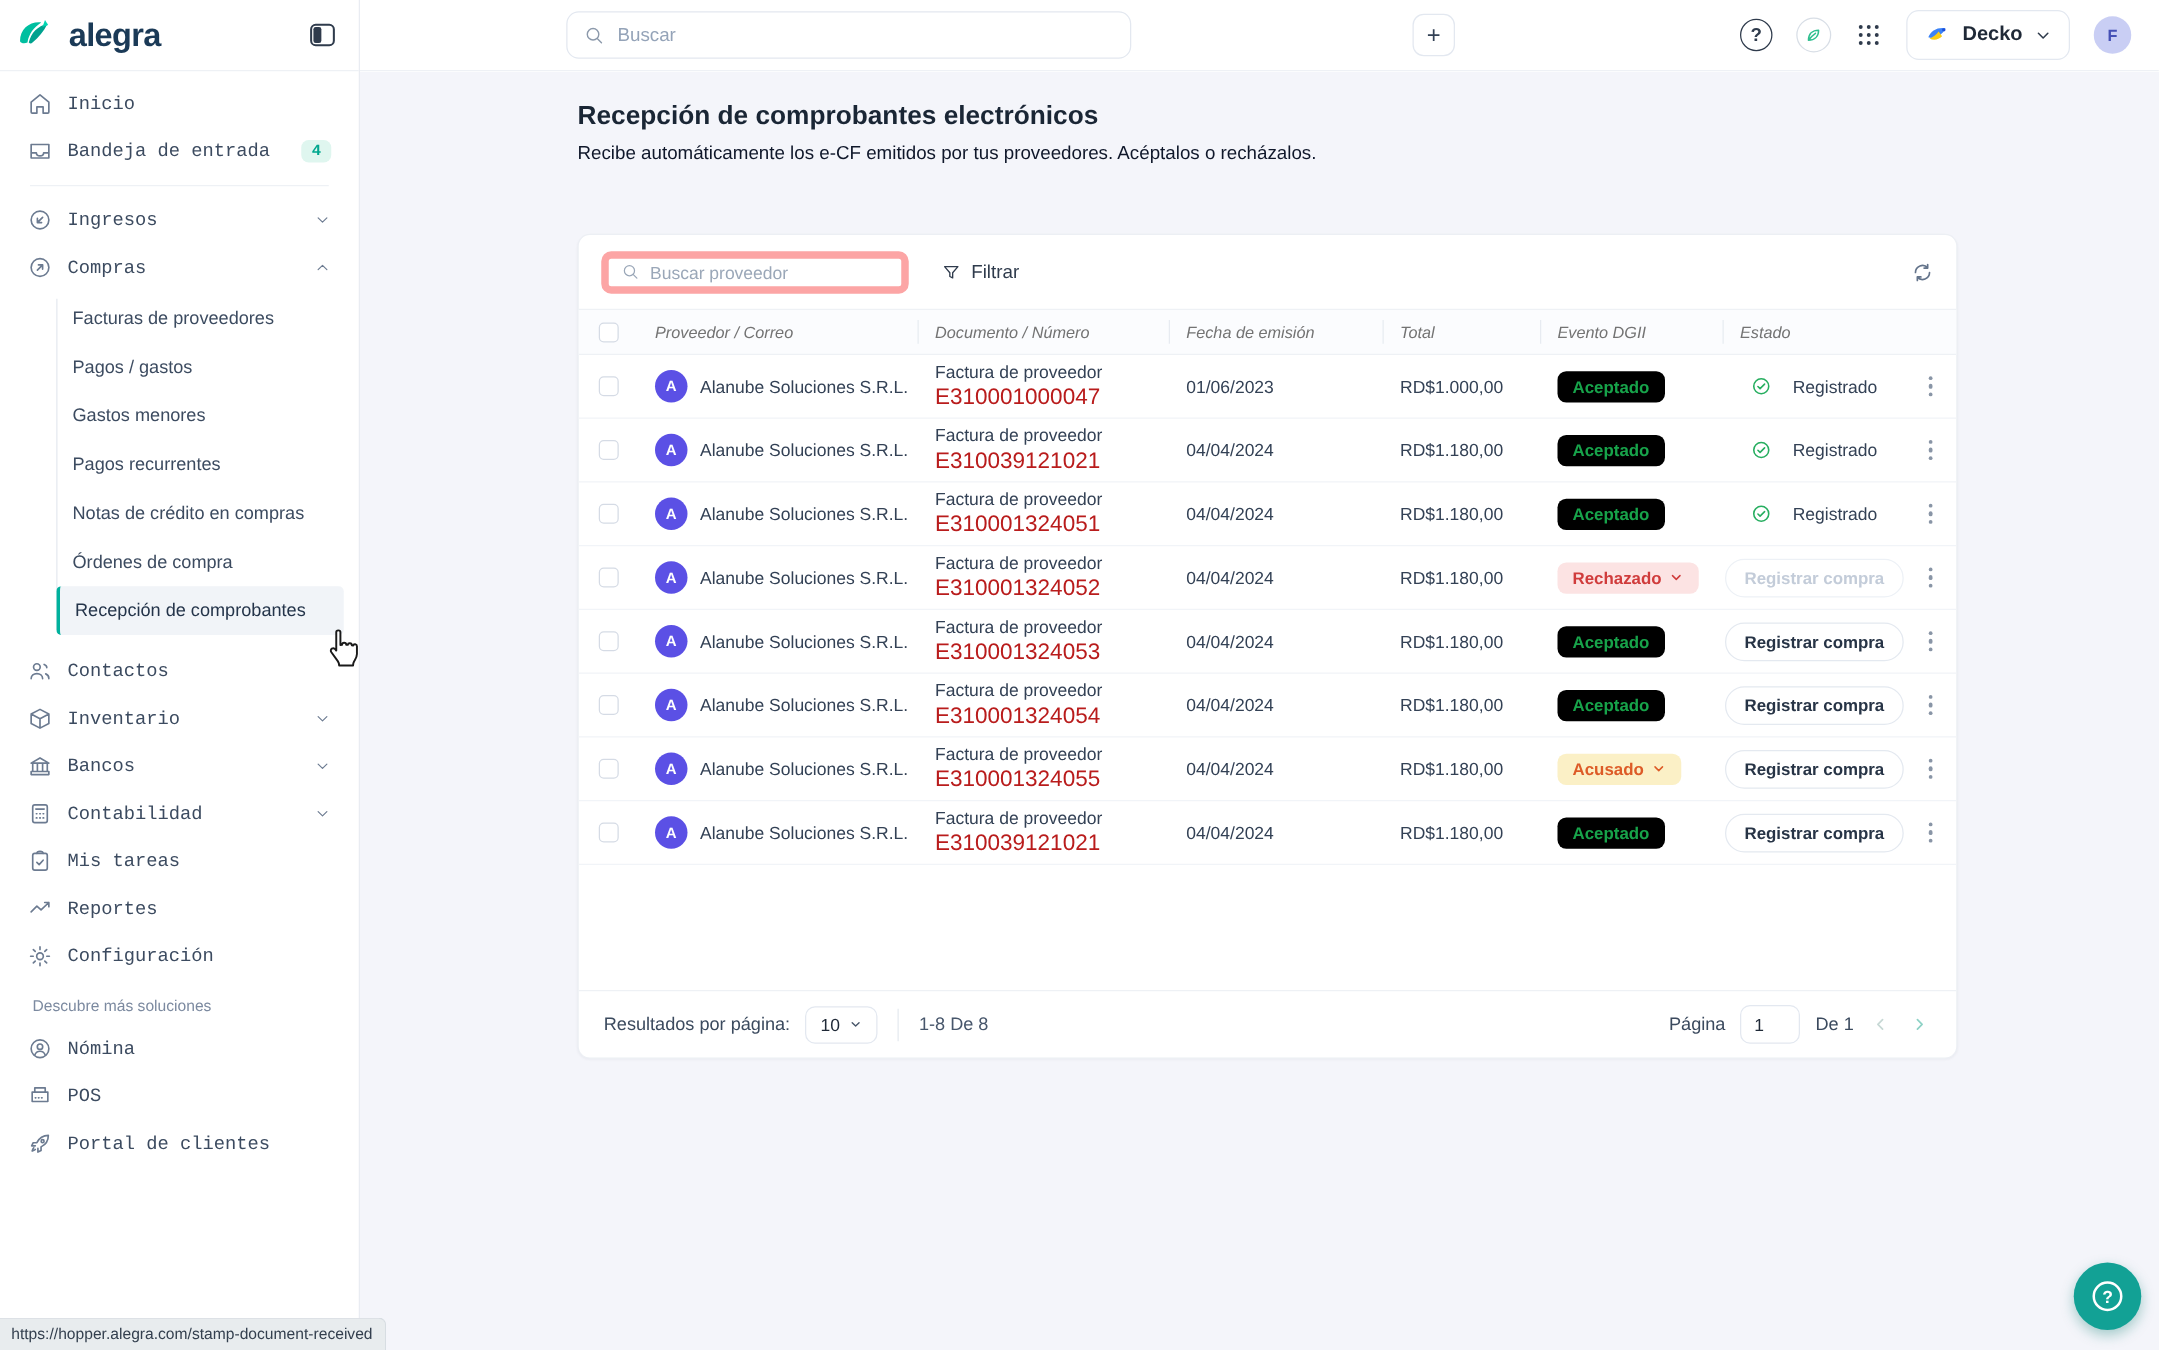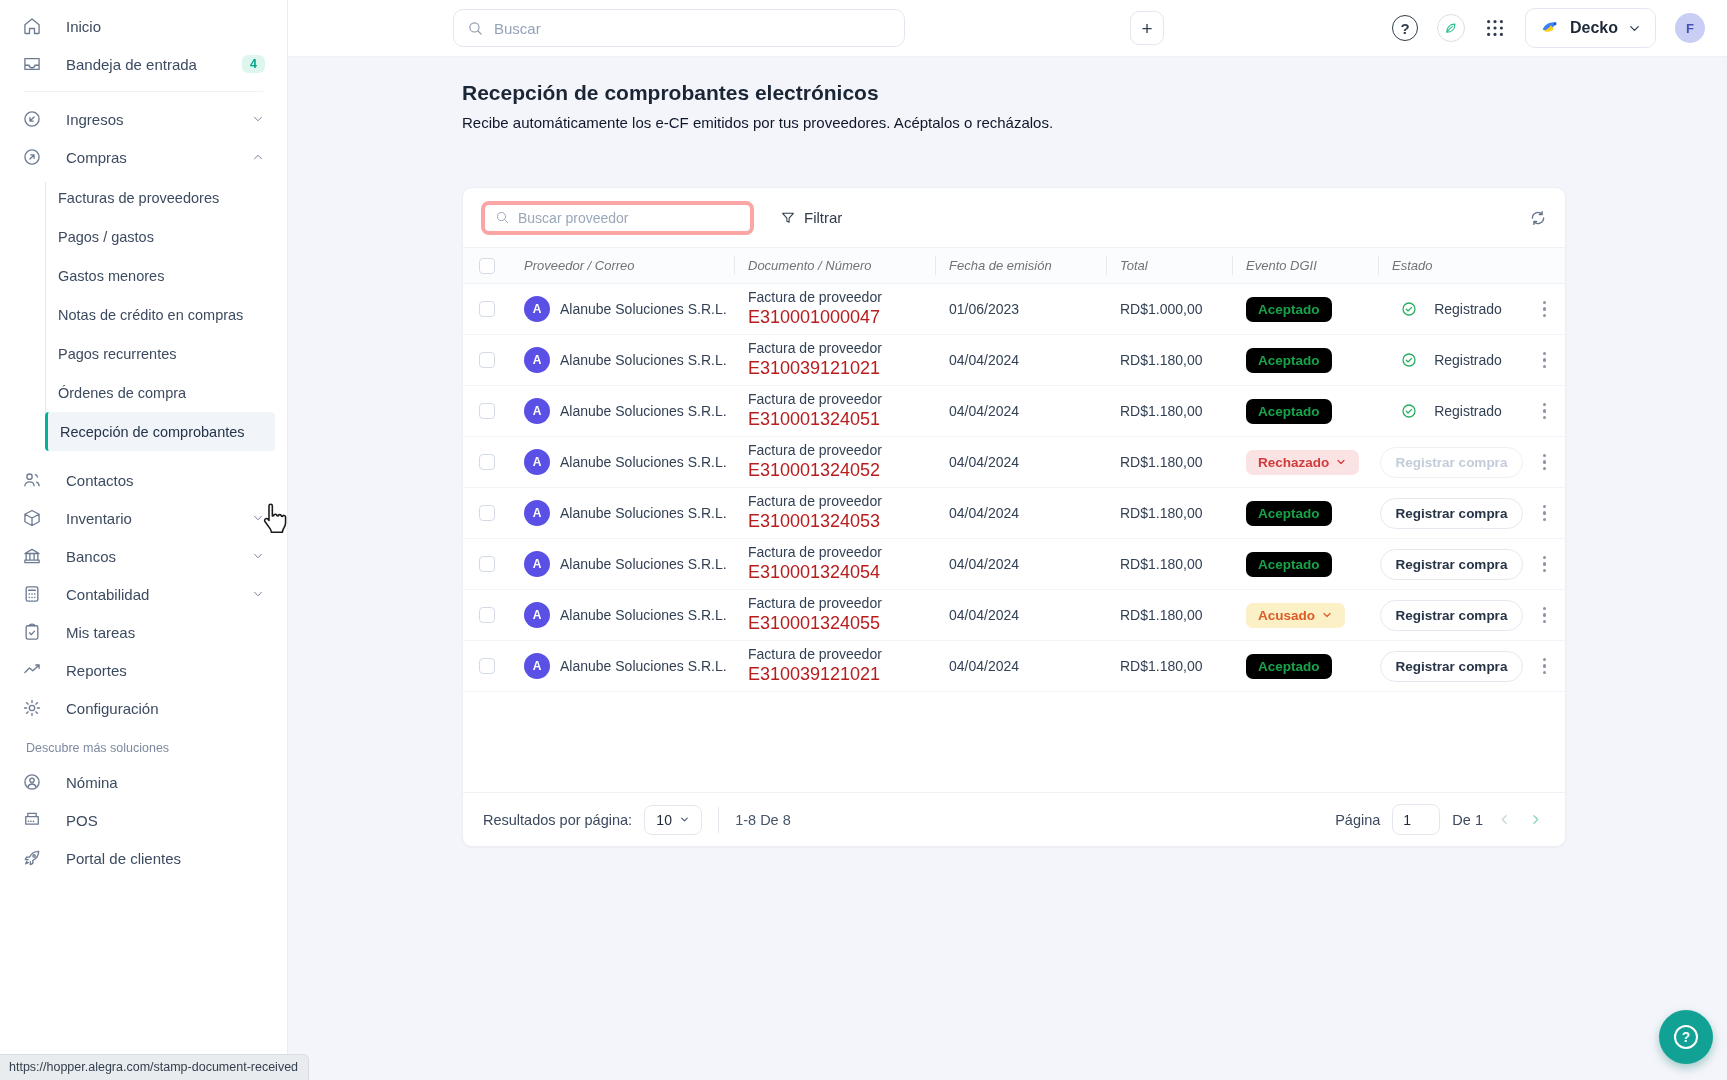--- a/index.html
+++ b/index.html
@@ -9,22 +9,22 @@
 
   
   .sidebar { position:fixed; left:0; top:0; width:288px; height:1080px; background:#FFFFFF;
     border-right:1px solid #E9ECF2; z-index:5; }
   .sb-header { height:57px; display:flex; align-items:center; padding:0 18px 0 14px;
     border-bottom:1px solid #EEF1F5; }
   .logo-wrap { display:flex; align-items:center; gap:7px; }
   .logo-word { font-size:26px; font-weight:700; color:#1B3A57; letter-spacing:-0.5px; }
   .collapse-btn { margin-left:auto; cursor:pointer; }
   .nav { padding:7px 12px 0 12px; }
-  .nav-item { height:38px; display:flex; align-items:center; gap:24px; padding:0 10px;
-    border-radius:8px; font-size:15px; color:#3C4B60; cursor:pointer; }
+  .nav-item { height:38px; display:flex; align-items:center; gap:12px; padding:0 10px;
+    border-radius:8px; font-size:15px; color:#3C4B60; cursor:pointer;font-family:Liberation Mono, monospace; }
   .nav-item .chev { margin-left:auto; }
   .badge-count { margin-left:auto; background:#DFF6EF; color:#00A78E; font-size:12.5px;
     font-weight:700; padding:2px 8px; border-radius:6px; }
   .sb-divider { height:1px; background:#EEF1F5; margin:8px 12px; }
   .subnav { position:relative; margin:2px 0 4px 0; }
   .subnav:before { content:""; position:absolute; left:33px; top:4px; bottom:4px; width:1px; background:#E5E9F0; }
   .subnav-item { height:39px; display:flex; align-items:center; padding-left:46px;
     font-size:14.5px; color:#3C4B60; cursor:pointer; position:relative; }
   .subnav-item.active { margin-left:33px; padding-left:12px; border-left:3px solid #00B19D;
     background:#F1F4F8; border-radius:4px; color:#24344A; }
@@ -57,21 +57,21 @@
   
   .main { position:absolute; left:288px; top:57px; right:0; bottom:0; background:#F4F5FA; }
   .page-head { position:absolute; left:174px; top:24px; }
   .page-title { font-size:21px; font-weight:700; color:#1A2635; }
   .page-subtitle { margin-top:9px; font-size:15px; color:#0f172a; }
 
   .card { position:absolute; left:174px; top:130px; width:1104px; height:660px; background:#FFFFFF;
     border:1px solid #ECEFF4; border-radius:10px; box-shadow:0 1px 2px rgba(16,24,40,.04); }
   .card-toolbar { height:60px; display:flex; align-items:center; padding:0 18px;
     border-bottom:1px solid #EEF1F5; }
-  .search-provider { width:273px; height:34px; border:4px solid #fca5a5; border-radius:8px;
+  .search-provider { width:246px; height:34px; border:6px solid #fca5a5; border-radius:8px;
     display:flex; align-items:center; gap:8px; padding:0 10px; }
   .search-provider input { border:none; outline:none; flex:1; font-size:14px; color:#334155;
     font-family:inherit; background:transparent; }
   .search-provider input::placeholder { color:#9AA7B8; }
   .filter-btn { margin-left:26px; display:flex; align-items:center; gap:8px; font-size:15px;
     color:#2F3B4C; cursor:pointer; }
   .refresh-btn { margin-left:auto; cursor:pointer; }
 
   .tgrid { display:grid; grid-template-columns:48px 224px 201px 171px 126px 146px 145px 1fr; align-items:center; }
   .thead { height:36px; background:#FBFCFE; border-bottom:1px solid #EEF1F5; font-size:13px; color:#737373;font-style:italic; }
@@ -121,20 +121,36 @@
     background:#12A195; box-shadow:0 4px 10px rgba(10,120,110,.35); display:flex; align-items:center;
     justify-content:center; cursor:pointer; z-index:9; }
   .float-help .q { width:24px; height:24px; border:2px solid #fff; border-radius:50%; color:#fff;
     font-size:14px; font-weight:700; display:flex; align-items:center; justify-content:center; }
   .cursor-hand { position:fixed; left:256px; top:498px; z-index:10; pointer-events:none; }
 </style>
 </head>
 <body>
 
 <aside class="sidebar">
+  <div class="sb-header">
+    <div class="logo-wrap">
+      <svg width="34" height="30" viewBox="0 0 34 30">
+        <path d="M2 20 C2 10, 10 4, 19 5 C13 9, 9 14, 8 21 C6 22, 3 22, 2 20 Z" fill="#00BFA0"></path>
+        <path d="M9 21 C11 13, 16 8, 24 6 C21 12, 17 17, 12 21 C11 22, 10 22, 9 21 Z" fill="#00A28F"></path>
+        <path d="M22 3 l2.5 4 l-4.5 1.5 Z" fill="#00D6B2"></path>
+      </svg>
+      <span class="logo-word">alegra</span>
+    </div>
+    <span class="collapse-btn">
+      <svg width="22" height="20" viewBox="0 0 24 22">
+          <rect x="2" y="2" width="20" height="18" rx="4" fill="none" stroke="#2F3B4C" stroke-width="1.8"></rect>
+          <rect x="4" y="4" width="7" height="14" rx="2" fill="#2F3B4C"></rect>
+        </svg>
+    </span>
+  </div>
 
   <nav class="nav">
     <div class="nav-item">
       <svg class="ic" width="20" height="20" viewBox="0 0 24 24">
           <path d="M3.5 10.5 L12 3.5 L20.5 10.5 V20 a1 1 0 0 1 -1 1 H15 v-6 h-6 v6 H4.5 a1 1 0 0 1 -1-1 Z"></path>
         </svg>
       <span>Inicio</span>
     </div>
     <div class="nav-item">
       <svg class="ic" width="20" height="20" viewBox="0 0 24 24">
@@ -171,24 +187,24 @@
       <div class="subnav-item">
           <span>Facturas de proveedores</span>
         </div>
       <div class="subnav-item">
           <span>Pagos / gastos</span>
         </div>
       <div class="subnav-item">
           <span>Gastos menores</span>
         </div>
       <div class="subnav-item">
+          <span>Pagos recurrentes</span>
+        </div>
+      <div class="subnav-item">
           <span>Notas de crédito en compras</span>
-        </div>
-      <div class="subnav-item">
-          <span>Pagos recurrentes</span>
         </div>
       <div class="subnav-item">
           <span>Órdenes de compra</span>
         </div>
       <div class="subnav-item active">
           <span>Recepción de comprobantes</span>
         </div>
     </div>
 
     <div class="nav-item" style="margin-top:10px;">

